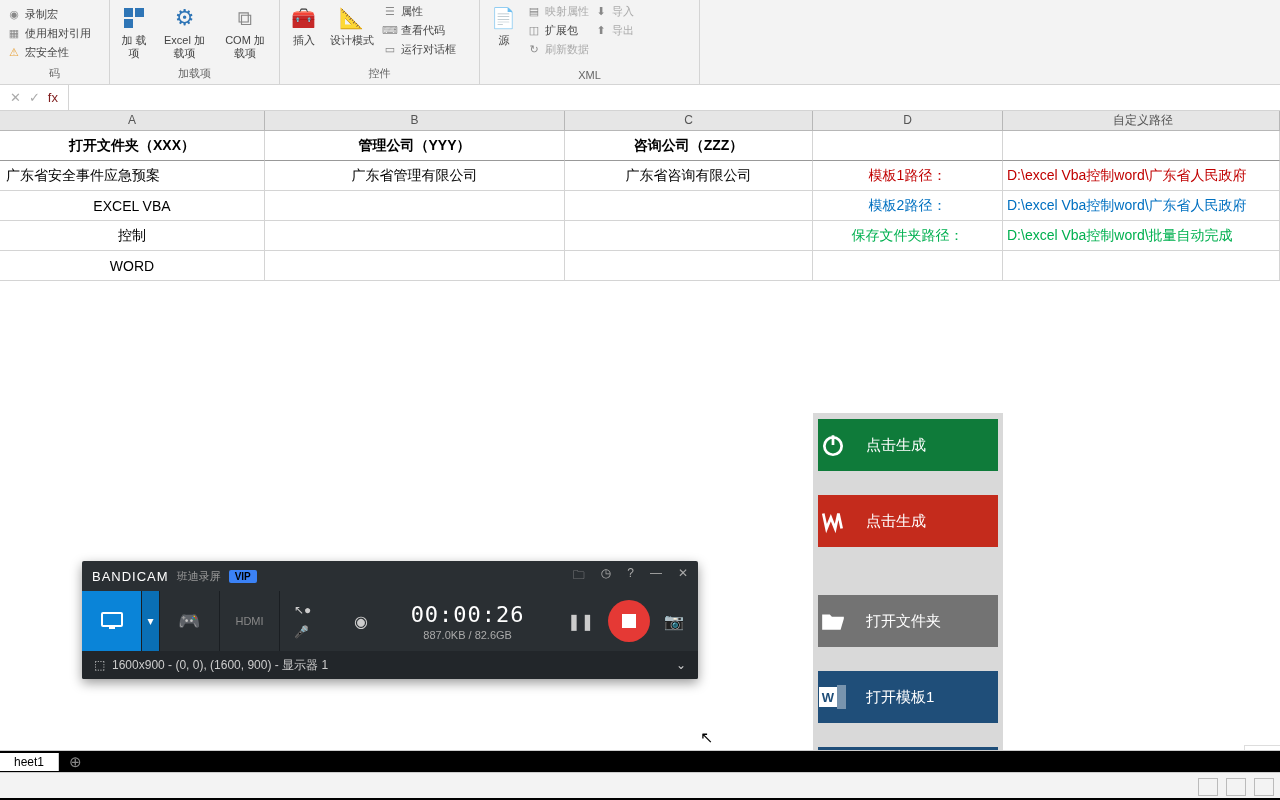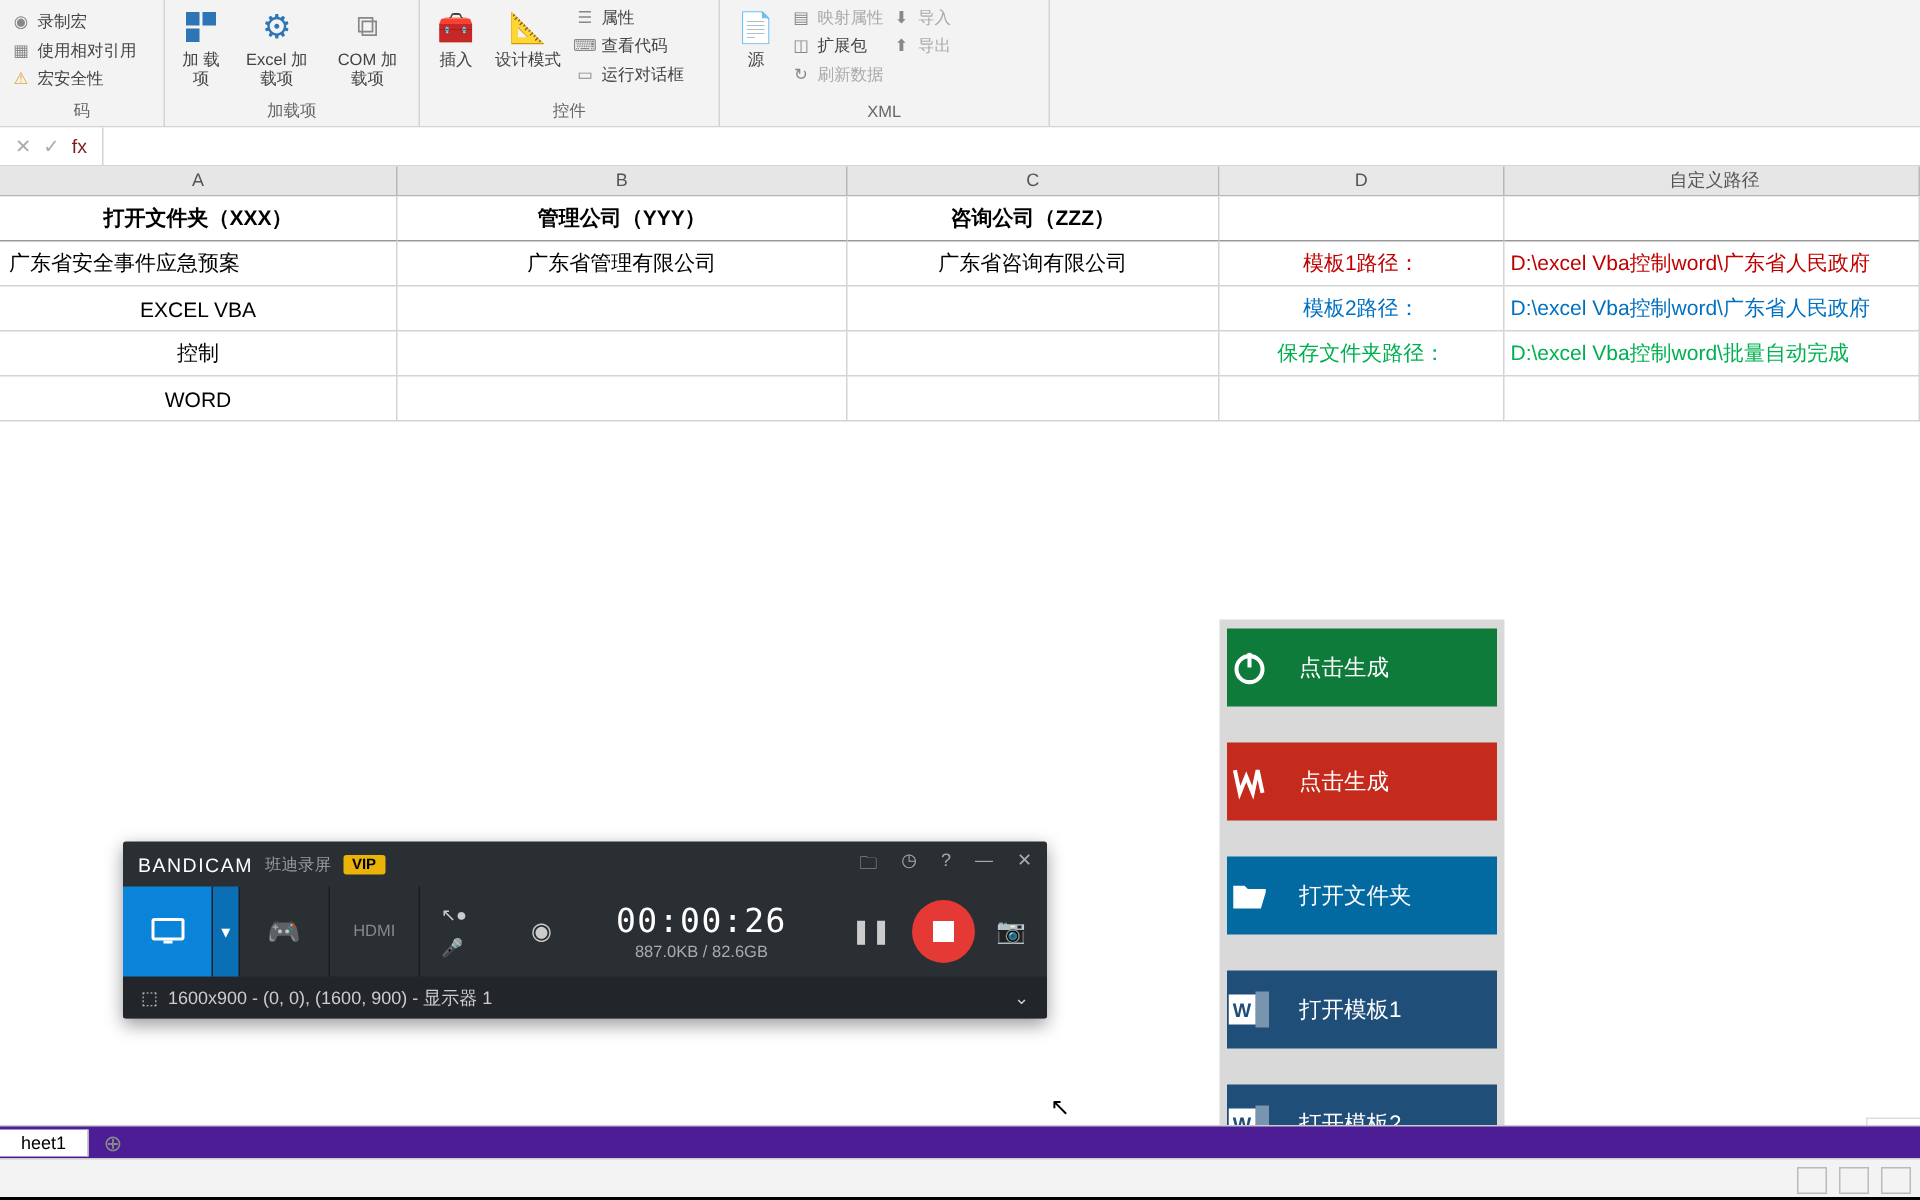--- a/index.html
+++ b/index.html
@@ -44,42 +44,42 @@
 .sel-col { background:#e8e8e8; }
 .t-red { color:#c00000; }
 .t-blue { color:#0070c0; }
 .t-green { color:#00b050; }
 
 
 .btn-panel { position:absolute; left:813px; top:282px; width:190px; background:#d9d9d9; padding:6px 0; display:flex; flex-direction:column; gap:24px; align-items:center; }
 .panel-btn { width:180px; height:52px; display:flex; align-items:center; color:#fff; font-size:15px; cursor:pointer; gap:18px; }
 .bg-green { background:#0f7b3a; }
 .bg-red { background:#c42b1c; }
-.bg-grey { background:#0369a1; }
+.bg-grey { background:#737373;margin-top:24px; }
 .bg-blue { background:#1f4e79; }
 .pb-icon { width:30px; height:30px; display:flex; align-items:center; justify-content:center; }
 
 
-.sheet-tabs { position:absolute; bottom:28px; left:0; right:0; height:22px; background:#4c1d95; display:flex; align-items:center; border-top:1px solid #ccc; }
+.sheet-tabs { position:absolute; bottom:28px; left:0; right:0; height:22px; background:#000000; display:flex; align-items:center; border-top:1px solid #ccc; }
 .sheet-tab { background:#fff; padding:2px 14px; font-size:12px; border-right:1px solid #ccc; }
 .sheet-add { padding:0 10px; color:#888; cursor:pointer; font-size:15px; }
 
 
 .status { position:absolute; bottom:0; left:0; right:0; height:28px; background:#f3f3f3; border-top:1px solid #ccc; display:flex; align-items:center; justify-content:flex-end; gap:8px; padding:0 6px; }
 .view-btn { width:20px; height:18px; border:1px solid #bbb; display:inline-block; cursor:pointer; }
 
 
 .taskbar { position:absolute; bottom:-2px; left:0; right:0; height:4px; background:#000; }
 
 
 .bandicam { position:absolute; left:82px; top:430px; width:616px; height:118px; background:#2a2f33; color:#cfd3d6; font-size:12px; border-radius:2px; overflow:hidden; box-shadow:0 4px 12px rgba(0,0,0,.4); }
 .bc-title { height:30px; display:flex; align-items:center; padding:0 10px; gap:8px; }
 .bc-logo { font-weight:normal; letter-spacing:1px; color:#fff; font-size:13px; }
 .bc-sub { color:#999; font-size:11px; }
-.bc-vip { background:#eab308; color:#000; font-size:10px; font-weight:bold; padding:1px 6px; border-radius:2px; }
+.bc-vip { background:#3b82f6; color:#000; font-size:10px; font-weight:bold; padding:1px 6px; border-radius:2px; }
 .bc-title-right { margin-left:auto; display:flex; gap:16px; color:#aaa; }
 .bc-title-right span { cursor:pointer; }
 .bc-main { height:60px; display:flex; align-items:stretch; }
 .bc-mode { width:60px; display:flex; align-items:center; justify-content:center; border-right:1px solid #1a1e22; cursor:pointer; }
 .bc-mode.act { background:#0a84d8; }
 .bc-mode.dd { width:18px; background:#0a6fb5; }
 .bc-timer-area { flex:1; display:flex; align-items:center; justify-content:space-between; padding:0 14px; }
 .bc-icons-col { display:flex; flex-direction:column; gap:8px; color:#ccc; }
 .bc-timer { text-align:center; }
 .bc-time { font-family:monospace; font-size:22px; color:#fff; letter-spacing:1px; }

